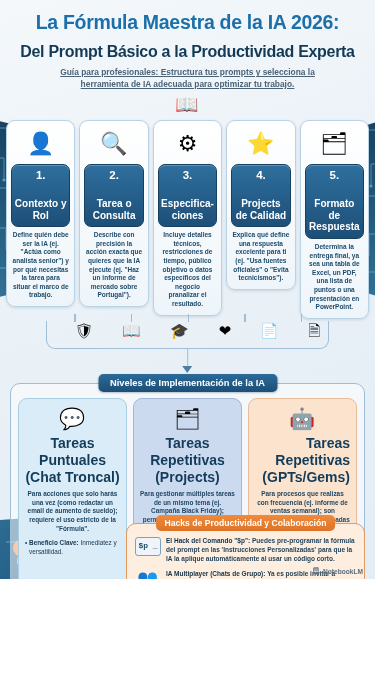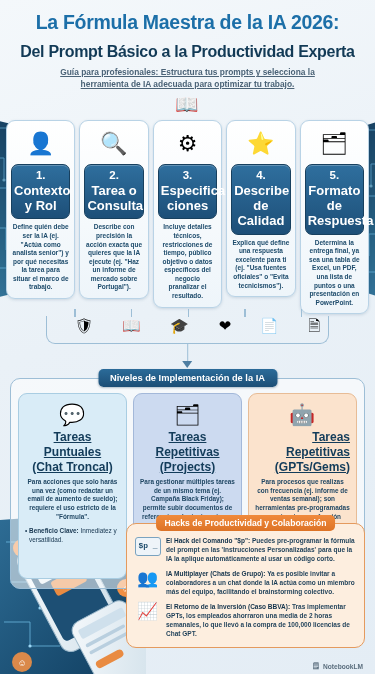--- a/index.html
+++ b/index.html
@@ -3,21 +3,21 @@
 <meta charset="utf-8">
 <style>
   * { box-sizing: border-box; margin: 0; padding: 0; }
   html, body {
     width: 375px; height: 675px;
     font-family: "Liberation Sans", sans-serif;
     overflow: hidden;
   }
   #page {
     position: relative;
-    width: 375px; height: 674px;
+    width: 375px; height: 579px;
     background: linear-gradient(160deg,#f4f8fb 0%,#eaf1f7 45%,#e4edf5 100%);
     overflow: hidden;
   }
 
   
   .circuit {
     position: absolute; top: 118px; height: 182px; width: 46px;
     background: linear-gradient(180deg,#0f3a5c,#1b5578 55%,#2b6e94);
     opacity: .96;
     pointer-events: none;
@@ -56,21 +56,21 @@
     height: 36px; display: flex; align-items: center; justify-content: center;
     font-size: 22px; line-height: 1;
   }
   .step-chip {
     background: linear-gradient(180deg,#2f6f9e,#1d4f78);
     border: 1px solid #17405f; border-radius: 7px;
     color: #fff; padding: 4px 2px 5px; margin: 2px 1px 4px;
     box-shadow: inset 0 1px 0 rgba(255,255,255,.25);
   }
   .step-num { font-size: 11.5px; font-weight: bold; line-height: 1.1; }
-  .step-name { font-size: 13px; font-weight: bold; line-height: 1.18; margin-top: 1px; }
+  .step-name { font-size: 10px; font-weight: bold; line-height: 1.18; margin-top: 16px; }
   .step-desc {
     font-size: 6.5px; color: #1d4b6b; line-height: 1.32;
     font-weight: bold; padding: 0 2px;
   }
 
   
   .bracket-area { position: relative; height: 62px; z-index: 3; margin: 2px 0 0; }
   .bracket {
     position: absolute; left: 46px; right: 46px; top: 0; height: 28px;
     border: 1.6px solid #9dbed6; border-top: none;
@@ -110,22 +110,22 @@
   .levels { display: flex; gap: 6px; }
   .level {
     flex: 1 1 0; min-width: 0; border-radius: 9px; padding: 6px 6px 7px;
     text-align: center; border: 1px solid;
   }
   .level.l0 { background: #d9ecf7; border-color: #a9cde2; }
   .level.l1 { background: #ccdaf0; border-color: #a3b8d9; }
   .level.l2 { background: #fbe3cd; border-color: #e7bc96; }
   .level-ico { font-size: 21px; line-height: 1; height: 28px; display:flex; align-items:center; justify-content:center; }
   .level-title {
-    font-size: 12px; font-weight: bold; color: #133c5a;
-    line-height: 1.22; margin: 2px 0 4px; text-decoration: underline;
+    font-size: 14px; font-weight: bold; color: #133c5a;
+    line-height: 1.22; margin: 2px 0 4px;
   }
   .level-desc { font-size: 6.4px; color: #1f4663; line-height: 1.35; font-weight: 600; }
   .level-benefit {
     font-size: 6.4px; color: #16354f; line-height: 1.35;
     margin-top: 6px; text-align: left; padding-left: 4px; text-indent: -4px;
   }
   .level-benefit b { font-weight: bold; }
 
   
   .hacks {
@@ -230,21 +230,21 @@
           <div class="step-chip">
             <div class="step-num">3.</div>
             <div class="step-name">Especifica-ciones</div>
           </div>
           <div class="step-desc">Incluye detalles técnicos, restricciones de tiempo, público objetivo o datos específicos del negocio pranalizar el resultado.</div>
         </div>
         <div class="step">
           <div class="step-ico">⭐</div>
           <div class="step-chip">
             <div class="step-num">4.</div>
-            <div class="step-name">Describe de Calidad</div>
+            <div class="step-name">Projects de Calidad</div>
           </div>
           <div class="step-desc">Explica qué define una respuesta excelente para ti (ej. "Usa fuentes oficiales" o "Evita tecnicismos").</div>
         </div>
         <div class="step">
           <div class="step-ico">🗂</div>
           <div class="step-chip">
             <div class="step-num">5.</div>
             <div class="step-name">Formato de Respuesta</div>
           </div>
           <div class="step-desc">Determina la entrega final, ya sea una tabla de Excel, un PDF, una lista de puntos o una presentación en PowerPoint.</div>

